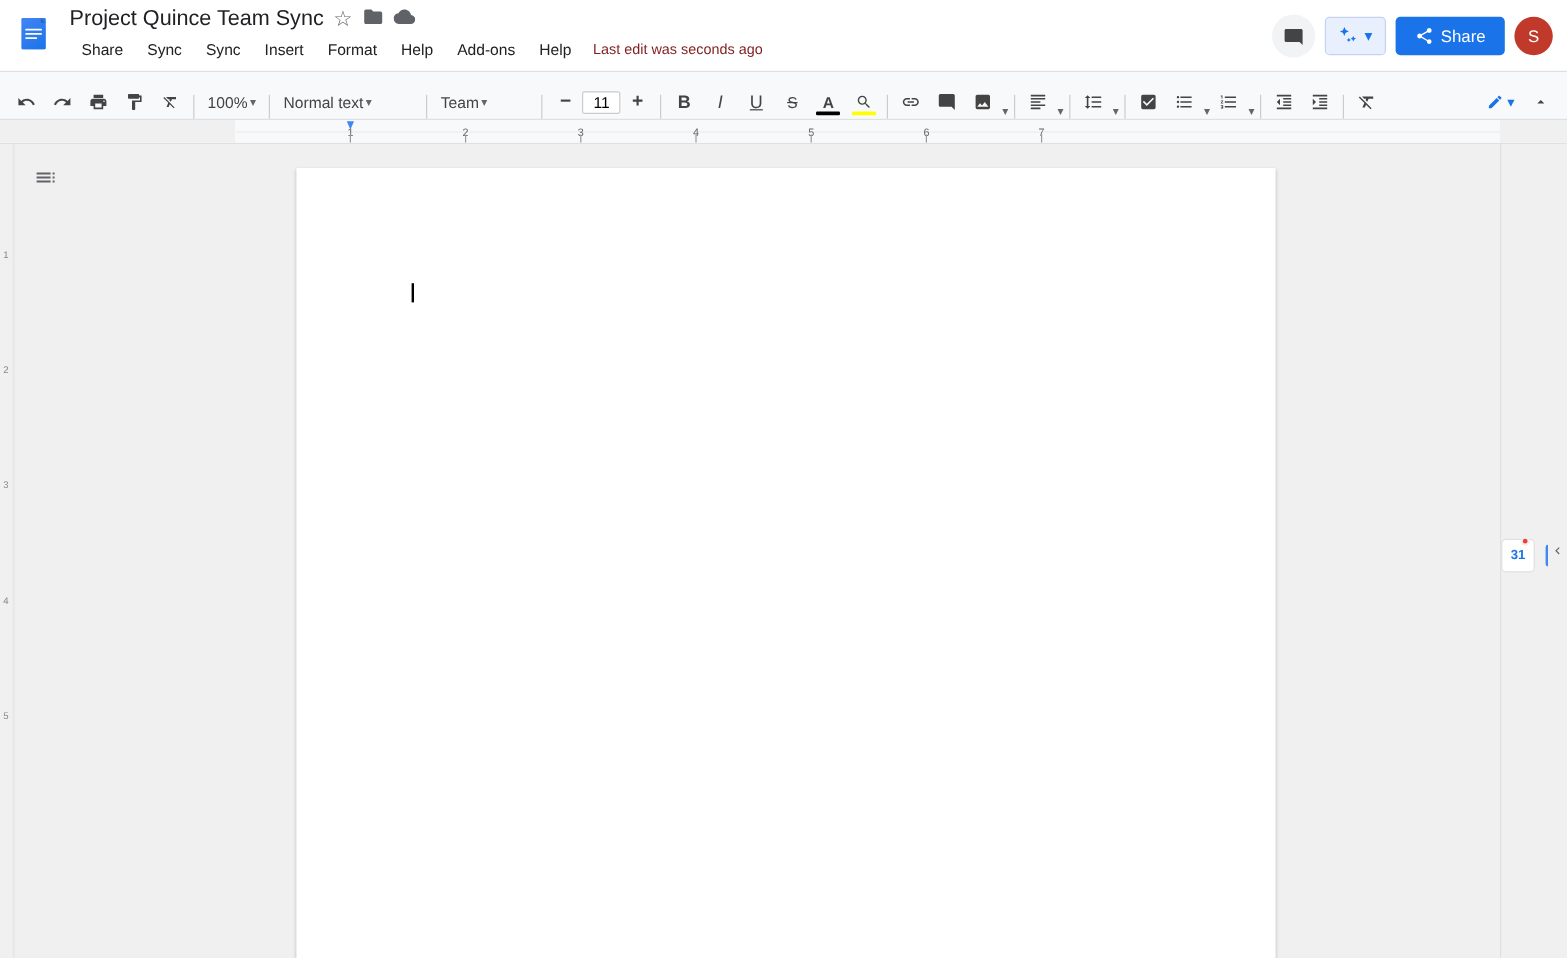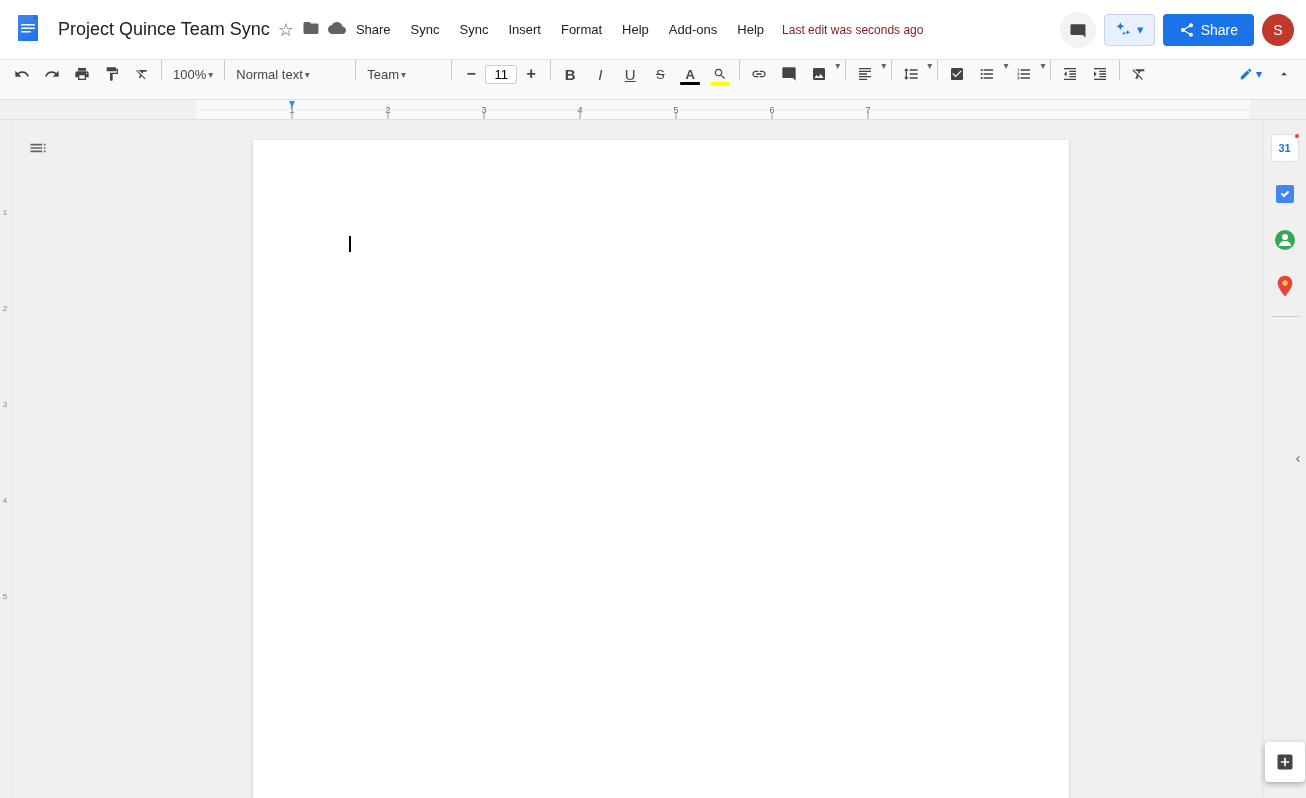--- a/index.html
+++ b/index.html
@@ -12,21 +12,21 @@
       height: 60px;
       background: #fff;
       padding: 0 12px;
       border-bottom: 1px solid #e0e0e0;
     }
     #doc-icon {
       width: 36px; height: 36px; margin-right: 10px; flex-shrink: 0;
       display: flex; align-items: center; justify-content: center;
     }
     #doc-icon svg { width: 32px; height: 32px; }
-    #title-area { display: flex; flex-direction: row; flex: 1; text-align: right; }
+    #title-area { display: flex; flex-direction: column; flex: 1; text-align: right; }
     #doc-title { font-size: 18px; font-weight: 400; color: #202124; line-height: 1.2; }
     #menu-bar { display: flex; align-items: center; gap: 0; }
     .menu-item {
       padding: 6px 10px; font-size: 13px; color: #202124;
       cursor: pointer; border-radius: 4px;
     }
     #last-edit { font-size: 12px; color: #7f1d1d; margin-left: 8px; }
     #right-controls { display: flex; align-items: center; gap: 8px; margin-left: auto; }
     #comment-btn {
       width: 36px; height: 36px; border-radius: 50%; background: #f1f3f4;
@@ -45,21 +45,21 @@
     }
     #avatar {
       width: 32px; height: 32px; border-radius: 50%; background: #c0392b;
       display: flex; align-items: center; justify-content: center;
       color: #fff; font-size: 14px; font-weight: 500; cursor: pointer;
     }
 
     
     #toolbar {
       display: flex;
-      align-items: flex-start;
+      align-items: flex-end;
       height: 40px;
       background: #f8f9fa;
       border-bottom: 1px solid #e0e0e0;
       padding: 0 8px;
       gap: 2px;
       overflow: hidden;
     }
     .tb-btn {
       width: 28px; height: 28px; display: flex; align-items: center; justify-content: center;
       border-radius: 4px; cursor: pointer; color: #444; font-size: 14px;
@@ -132,22 +132,22 @@
     }
     #cursor {
       display: inline-block; width: 1.5px; height: 1.2em;
       background: #000; animation: blink 1s step-end infinite;
       vertical-align: text-bottom;
     }
     @keyframes blink { 50% { opacity: 0; } }
 
     
     #right-sidebar {
-      width: 44px; background: #f0f0f0; flex-shrink: 0;
-      display: flex; flex-direction: column; align-items: center;
+      width: 56px; background: #f0f0f0; flex-shrink: 0;
+      display: flex; flex-direction: row; align-items: center;
       padding-top: 8px; gap: 6px; border-left: 1px solid #e0e0e0;
     }
     .right-btn {
       width: 40px; height: 40px; border-radius: 50%;
       display: flex; align-items: center; justify-content: center;
       cursor: pointer; position: relative;
     }
     #right-divider { width: 28px; height: 1px; background: #ccc; margin: 4px 0; }
     #expand-btn {
       width: 24px; height: 48px; background: #f0f0f0;

